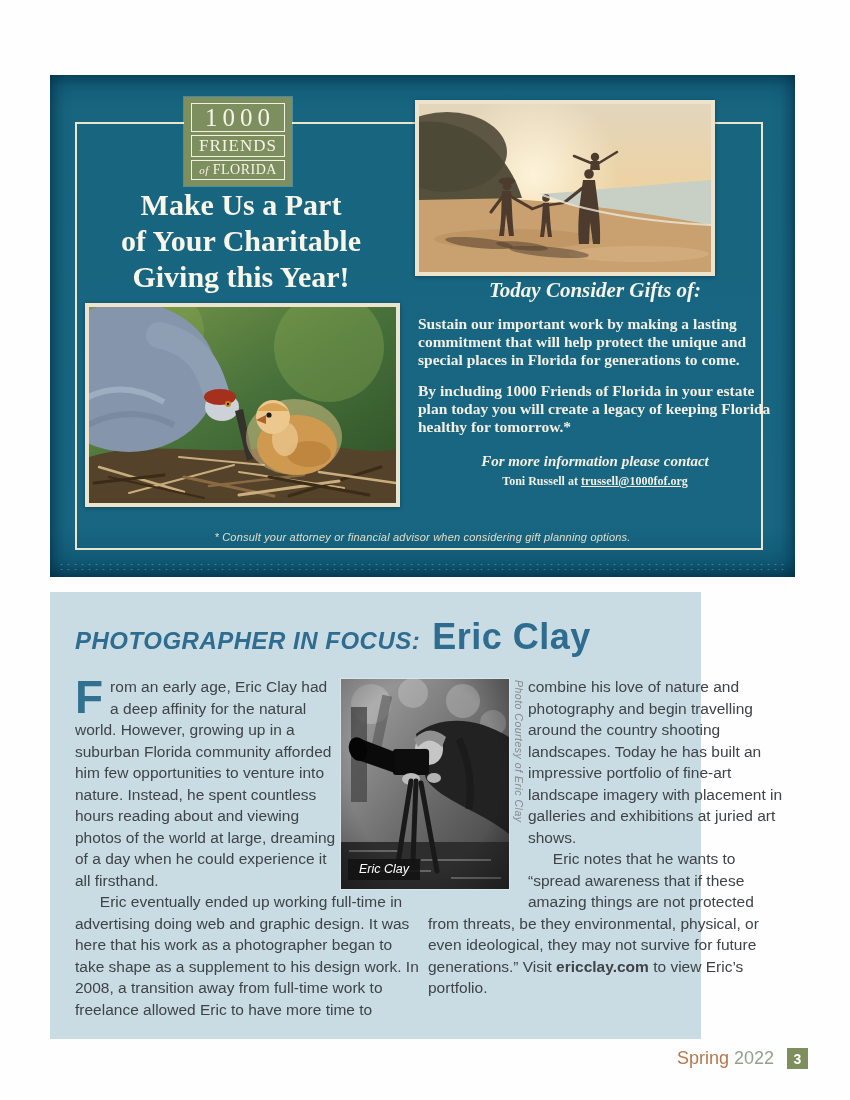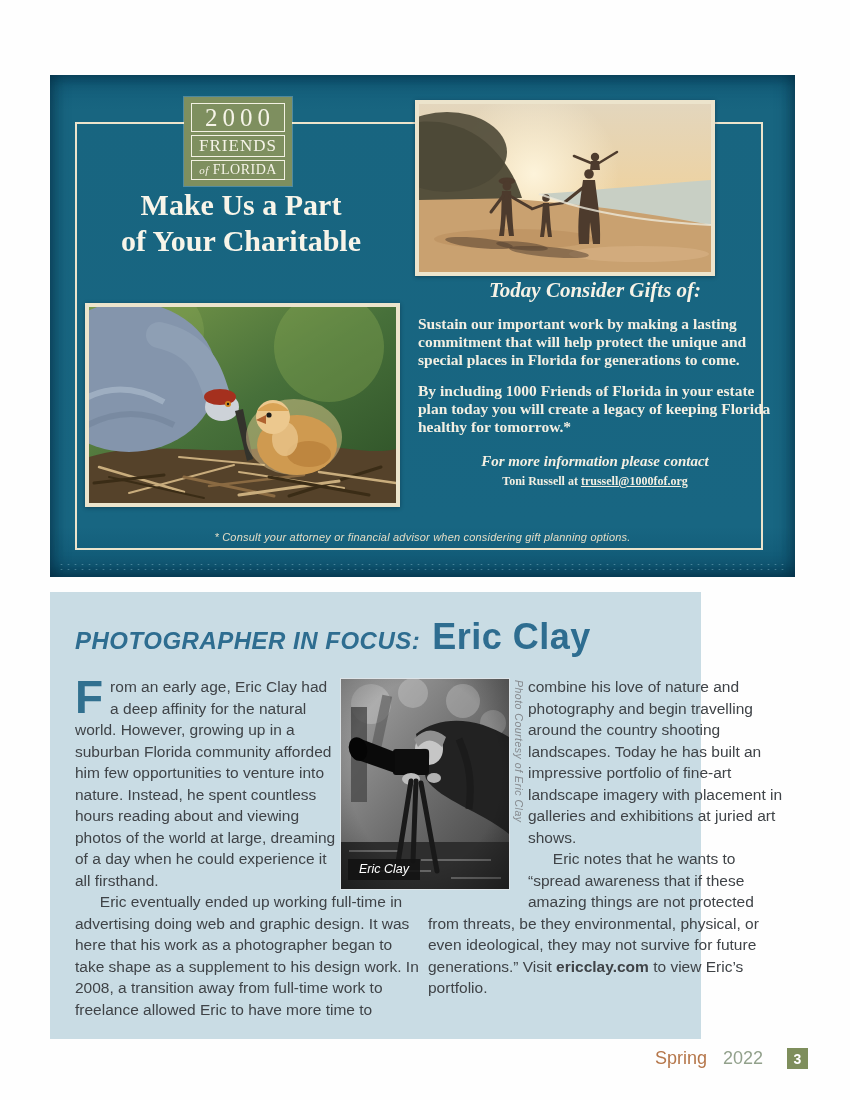--- a/index.html
+++ b/index.html
@@ -96,47 +96,48 @@
     color:#ffffff; font-style:italic; font-size:12.5px; line-height:15px; padding:3px 11px;
   }
   .photog-credit{
     position:absolute; left:463px; top:88px; height:210px;
     writing-mode:vertical-rl; font-style:italic; font-size:10.5px;
     color:#85898d; letter-spacing:.5px;
   }
 
   
   .page-footer{
-    position:absolute; top:1048px; right:42px; display:flex; align-items:center; gap:16px;
+    position:absolute; top:1048px; right:42px; display:flex; align-items:center; gap:5px;
     font-size:18px;
   }
   .footer-season{ color:#b5764a; }
   .footer-year{ color:#92a18c; }
   .page-badge{
     margin-left:8px; width:21px; height:21px; background:#7e8e5c; color:#ffffff;
     font-weight:700; font-size:14px; display:flex; align-items:center; justify-content:center;
   }
 </style>
 </head>
 <body>
 
 <div class="page">
 
   <div class="promo-box">
     <div class="promo-inner-border"></div>
 
     <div class="logo">
-      <div class="logo-row logo-1000">2000</div>
+      <div class="logo-row logo-1000">1000</div>
       <div class="logo-row logo-friends">FRIENDS</div>
       <div class="logo-row logo-florida"><span class="logo-of">of</span> <span>FLORIDA</span></div>
     </div>
 
     <div class="promo-heading">
       <span style="display:block">Make Us a Part</span>
       <span style="display:block">of Your Charitable</span>
+      <span style="display:block">Giving this Year!</span>
     </div>
 
     <div class="photo-frame crane-photo">
       <svg width="307" height="196" viewBox="0 0 307 196">
         <defs>
           <linearGradient id="craneBg" x1="0" y1="0" x2="1" y2="1">
             <stop offset="0" stop-color="#7a9a4a"></stop>
               <stop offset=".5" stop-color="#47703a"></stop>
               <stop offset="1" stop-color="#2c4f26"></stop>
           </linearGradient>

